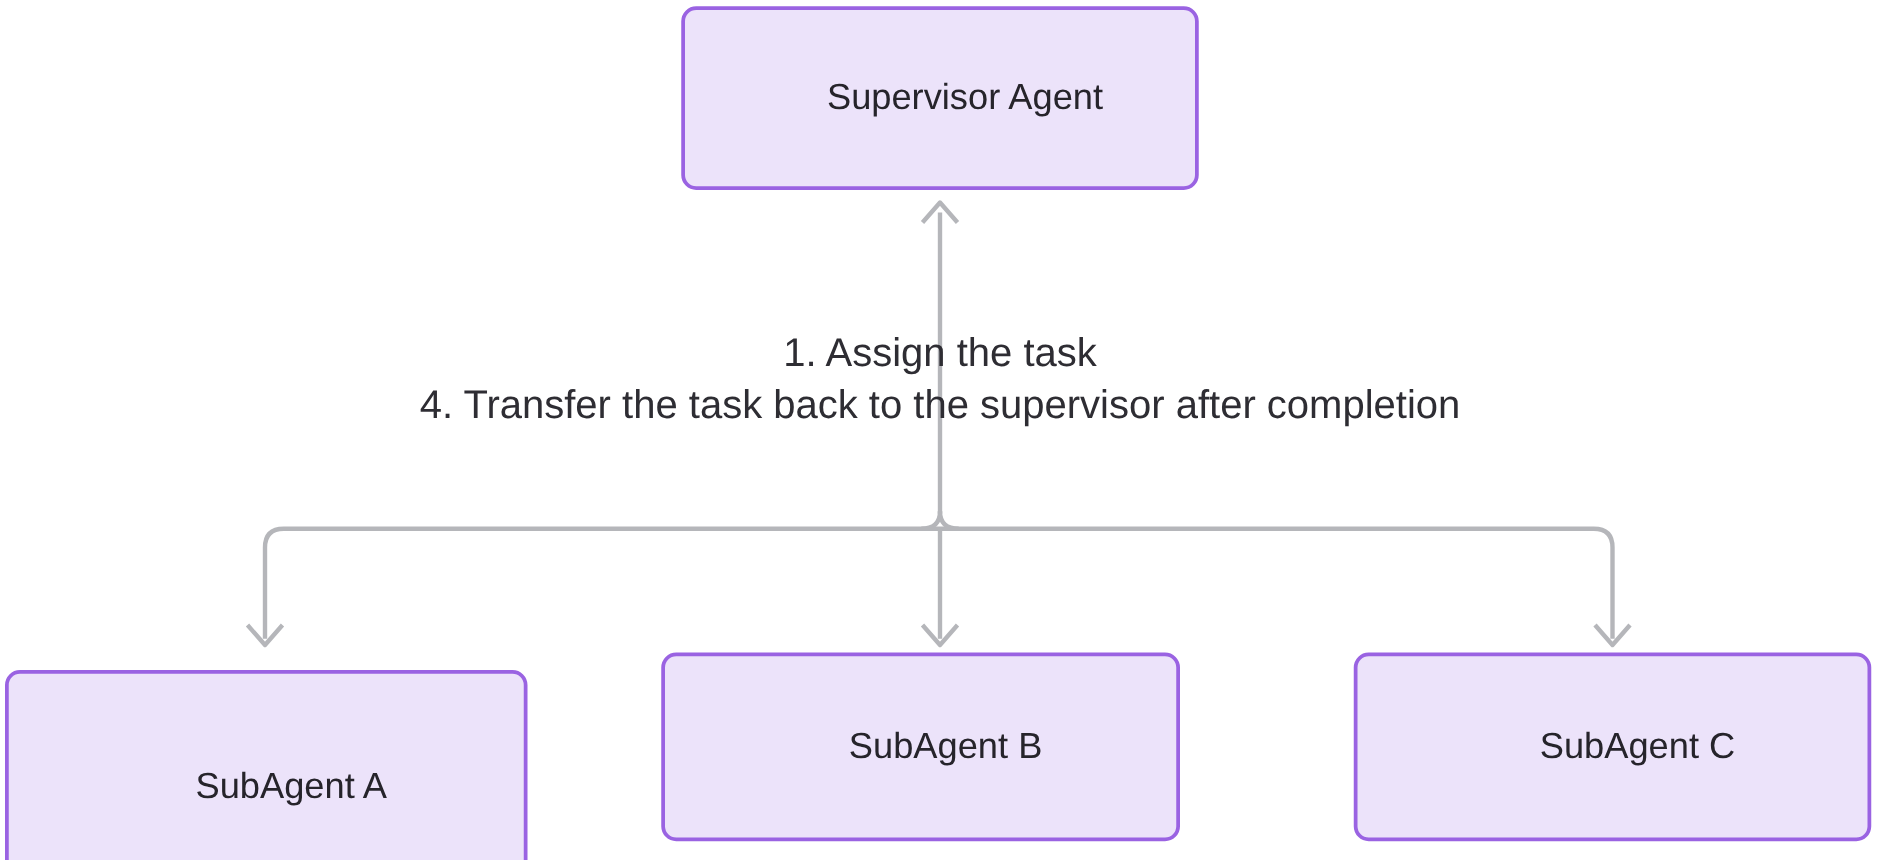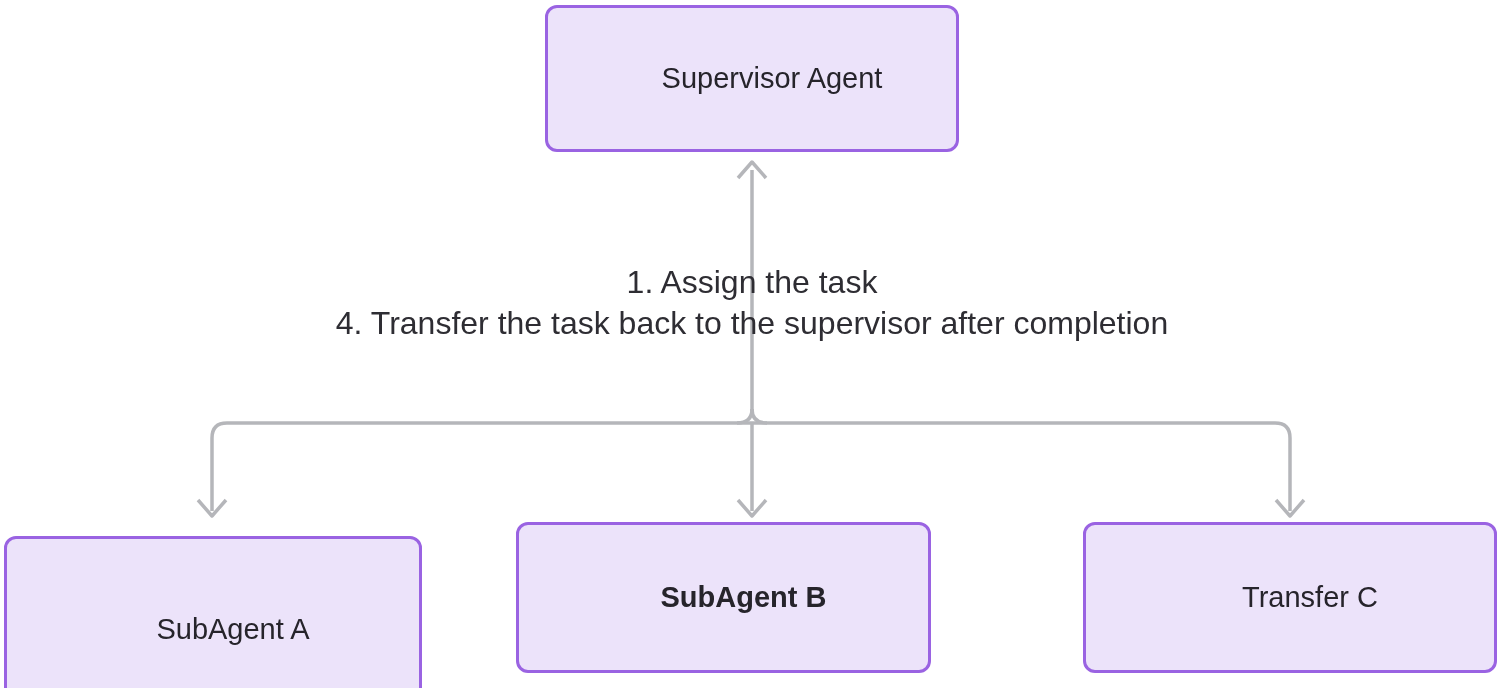--- a/index.html
+++ b/index.html
@@ -41,21 +41,21 @@
     display: flex;
     align-items: center;
     justify-content: center;
     color: var(--node-text);
     font-size: 29px;
     text-align: center;
     padding-left: 40px;
   }
   .node-supervisor { left: 545px; top: 5px;   width: 414px; height: 147px; }
   .node-subagent-a { left: 4px;   top: 522px; width: 418px; height: 186px; margin-top: 14px; }
-  .node-subagent-b { left: 516px; top: 522px; width: 415px; height: 151px; font-weight: bold; }
+  .node-subagent-b { left: 529px; top: 522px; width: 415px; height: 151px; }
   .node-subagent-c { left: 1083px;top: 522px; width: 414px; height: 151px; }
   .edge-label {
     position: absolute;
     left: 0; top: 262px;
     width: 1504px;
     text-align: center;
     font-size: 32px;
     line-height: 41px;
     color: var(--label-text);
   }
@@ -93,16 +93,16 @@
 
   <div class="node node-subagent-a">
     <span>SubAgent A</span>
   </div>
 
   <div class="node node-subagent-b">
     <span>SubAgent B</span>
   </div>
 
   <div class="node node-subagent-c">
-    <span>Transfer C</span>
+    <span>SubAgent C</span>
   </div>
 
 </div>
 
 </body></html>

